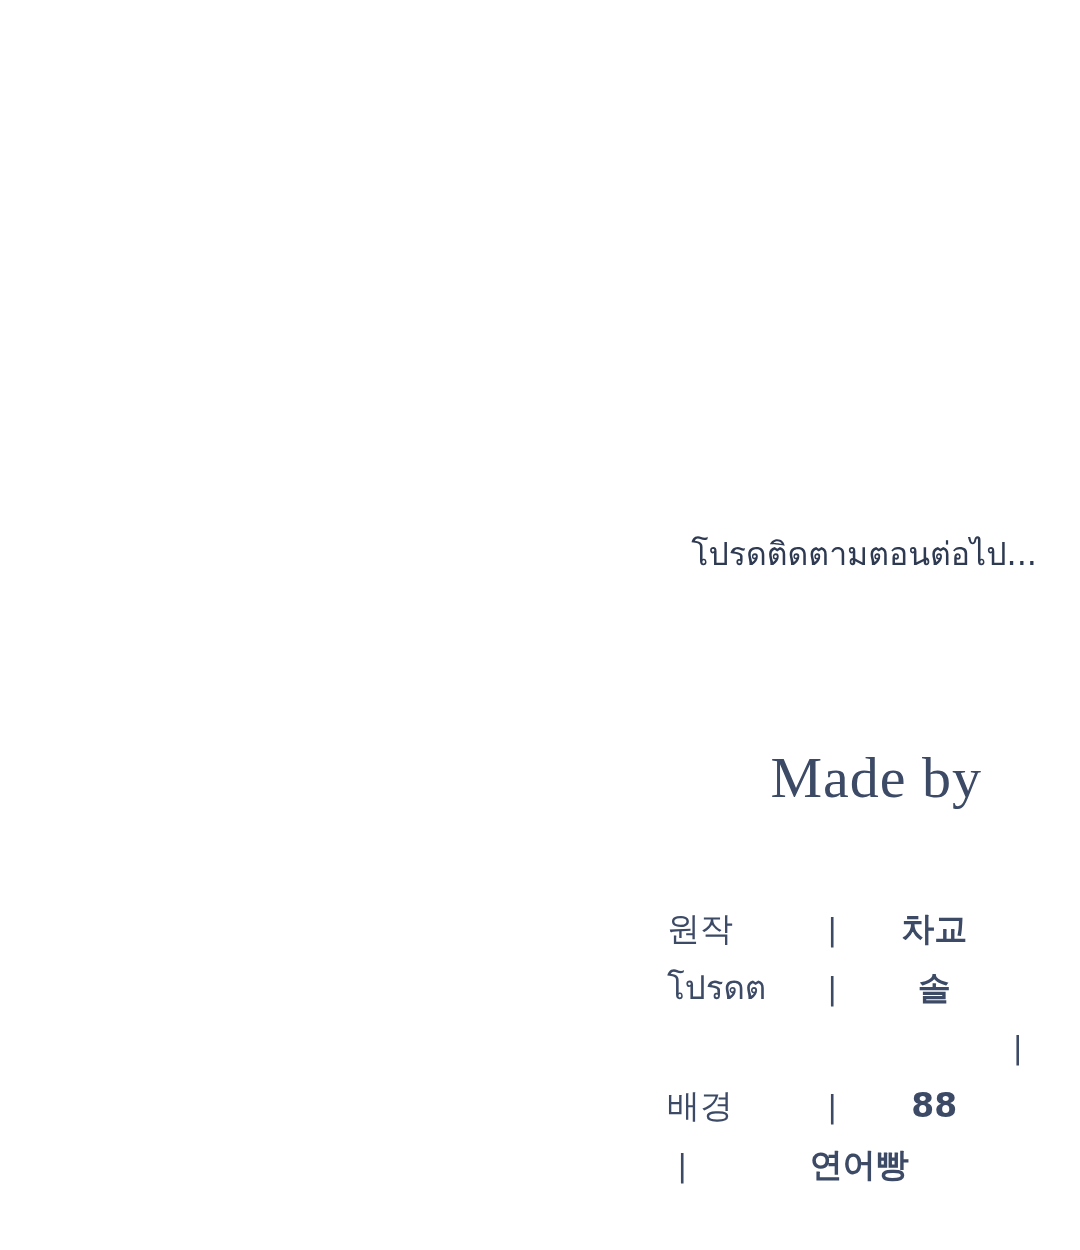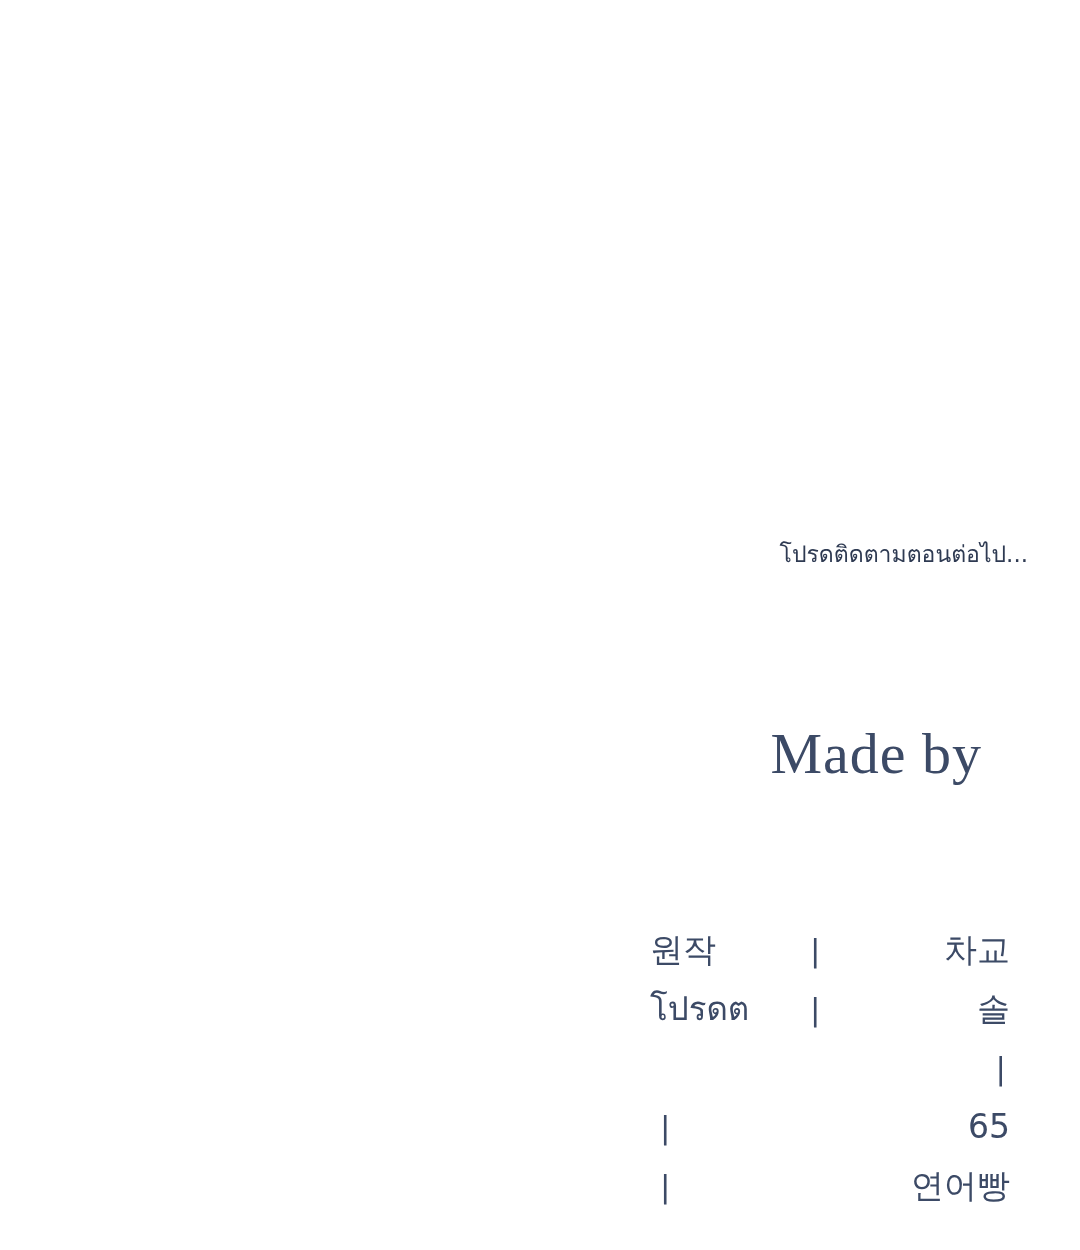--- a/index.html
+++ b/index.html
@@ -20,47 +20,47 @@
     height: 1250px;
     background: #ffffff;
   }
   .tease-line {
     position: absolute;
     top: 533px;
     left: 0;
     width: 1028px;
     text-align: right;
     font-family: "DejaVu Sans", sans-serif;
-    font-size: 23px;
+    font-size: 32px;
     line-height: 42px;
     color: #2e3a52;
     letter-spacing: 0px;
     white-space: nowrap;
+    padding-left: 9px;
   }
   .made-by {
     position: absolute;
-    top: 718px;
+    top: 742px;
     left: 0;
     width: 982px;
     text-align: right;
     font-family: "Liberation Serif", serif;
     font-size: 58px;
     line-height: 72px;
     color: #3c4a66;
     letter-spacing: 1px;
   }
   .credits {
     position: absolute;
     top: 905px;
-    left: 0;
+    left: 17px;
     width: 1010px;
     display: flex;
     flex-direction: column;
     align-items: flex-end;
-    margin-top: 21px;
   }
   .credit-row {
     display: flex;
     align-items: baseline;
     justify-content: flex-end;
     width: 360px;
     margin-bottom: 11px;
     color: #3c4a66;
     font-family: "DejaVu Sans", sans-serif;
     font-size: 33px;
@@ -74,23 +74,23 @@
     font-weight: 400;
   }
   .credit-sep {
     flex: 0 0 auto;
     padding: 0 4px 0 10px;
     font-size: 31px;
     color: #3c4a66;
   }
   .credit-name {
     flex: 1 1 auto;
-    text-align: right;
+    text-align: center;
     white-space: nowrap;
-    font-weight: 400;
+    font-weight: 700;
   }
 </style>
 </head>
 <body>
 
 <div class="page">
 
   <div class="tease-line">โปรดติดตามตอนต่อไป...</div>
 
   <div class="made-by">Made by</div>
@@ -107,22 +107,23 @@
       <span class="credit-role">โปรดต</span>
       <span class="credit-sep">|</span>
       <span class="credit-name">솔</span>
     </div>
 
     <div class="credit-row">
       <span class="credit-sep">|</span>
     </div>
 
     <div class="credit-row">
+      <span class="credit-role">배경</span>
       <span class="credit-sep">|</span>
-      <span class="credit-name">65</span>
+      <span class="credit-name">88</span>
     </div>
 
     <div class="credit-row">
       <span class="credit-sep">|</span>
       <span class="credit-name">연어빵</span>
     </div>
 
   </div>
 </div>
 

